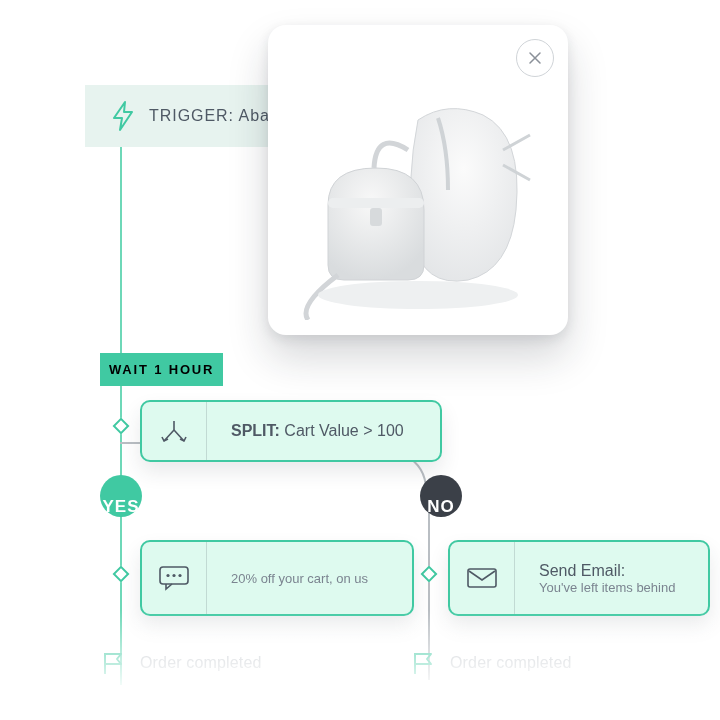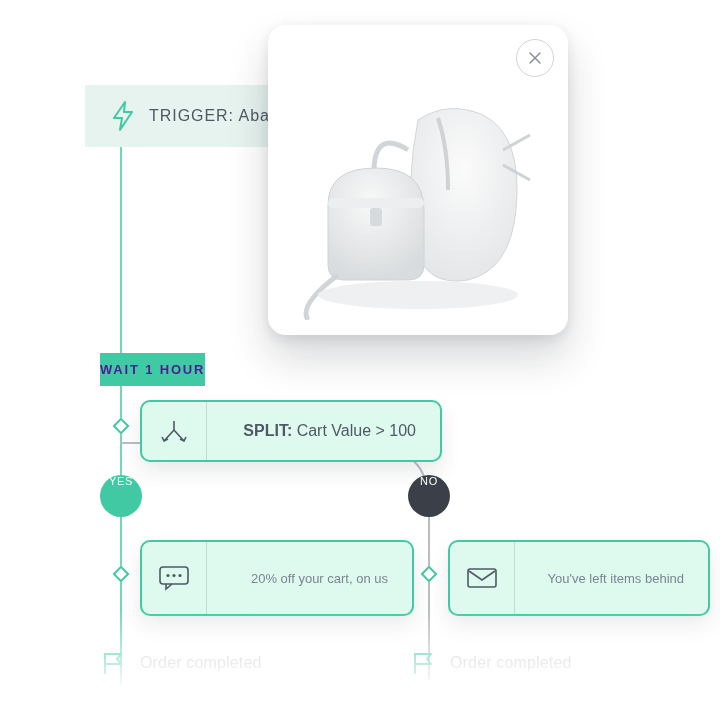--- a/index.html
+++ b/index.html
@@ -77,22 +77,22 @@
   }
   .bags{
     position:absolute;left:30px;top:65px;right:30px;bottom:20px;
   }
 
   
   .wait{
     position:absolute;
     left:100px; top:353px;
     background:var(--mint);
-    color:#4c1d95;font-weight:600;font-size:13px;letter-spacing:.14em;
-    padding:9px 0;
+    color:#000000;font-weight:600;font-size:13px;letter-spacing:.14em;
+    padding:9px 9px;
     z-index:10;
   }
 
   
   .node-open{
     position:absolute;width:8px;height:8px;border:2px solid var(--mint);
     background:#fff; z-index:8;
   }
   .node-open.rot{transform:rotate(45deg)}
   .node1{left:115px;top:420px}
@@ -101,45 +101,44 @@
 
   
   .card{
     position:absolute;
     background:var(--mint-card);
     border:2px solid var(--mint);
     border-radius:10px;
     box-shadow:0 10px 20px rgba(35,45,55,.10);
     display:flex;align-items:center;
     z-index:10;
-    justify-content:space-between;
   }
   .card .ico{
     width:64px;align-self:stretch;
     display:flex;align-items:center;justify-content:center;
     border-right:1.5px solid rgba(63,73,83,.18);
   }
   .card .body{padding:14px 24px}
   .card .title{font-size:16px;color:var(--slate);font-weight:500}
   .card .title b{font-weight:700}
   .card .sub{font-size:13px;color:var(--slate-light);margin-top:0}
 
   .split{left:140px;top:400px;width:298px;height:58px}
   .sms  {left:140px;top:540px;width:270px;height:72px}
   .mail {left:448px;top:540px;width:258px;height:72px}
 
   
   .chip{
     position:absolute;width:42px;height:42px;border-radius:50%;
-    display:flex;align-items:flex-start;justify-content:center;
-    font-size:11px;font-weight:400;letter-spacing:.06em;color:#fff;
+    display:flex;align-items:flex-end;justify-content:center;
+    font-size:17px;font-weight:700;letter-spacing:.06em;color:#fff;
     z-index:12;
   }
   .chip.yes{background:var(--mint);left:100px;top:475px}
-  .chip.no {background:var(--dark-chip);left:408px;top:475px}
+  .chip.no {background:var(--dark-chip);left:420px;top:475px}
 
   
   .terminal{
     position:absolute;display:flex;align-items:center;gap:14px;
     z-index:10;
   }
   .terminal svg{flex:0 0 auto}
   .terminal span{font-size:16px;color:#c2c7cc;font-weight:500;letter-spacing:.01em}
   .term1{left:100px;top:650px}
   .term2{left:410px;top:650px}
@@ -250,20 +249,21 @@
 </div>
 
 <div class="card mail">
   <div class="ico">
     <svg width="32" height="24" viewBox="0 0 32 24">
       <rect x="2" y="3" width="28" height="18" rx="2" fill="none" stroke="#4f5965" stroke-width="1.6"></rect>
       <path d="M3 5 L16 14 L29 5" fill="none" stroke="#4f5965" stroke-width="1.6"></path>
     </svg>
   </div>
   <div class="body">
+    <div class="title">Send Email:</div>
     <div class="sub">You've left items behind</div>
   </div>
 </div>
 
 <div class="terminal term1">
   <svg width="26" height="26" viewBox="0 0 26 26">
     <path d="M5 3 L5 24" stroke="#40c9a2" stroke-width="2"></path>
     <path d="M5 4 L21 4 L17 9 L21 14 L5 14" fill="none" stroke="#40c9a2" stroke-width="2" stroke-linejoin="round"></path>
   </svg>
   <span>Order completed</span>

